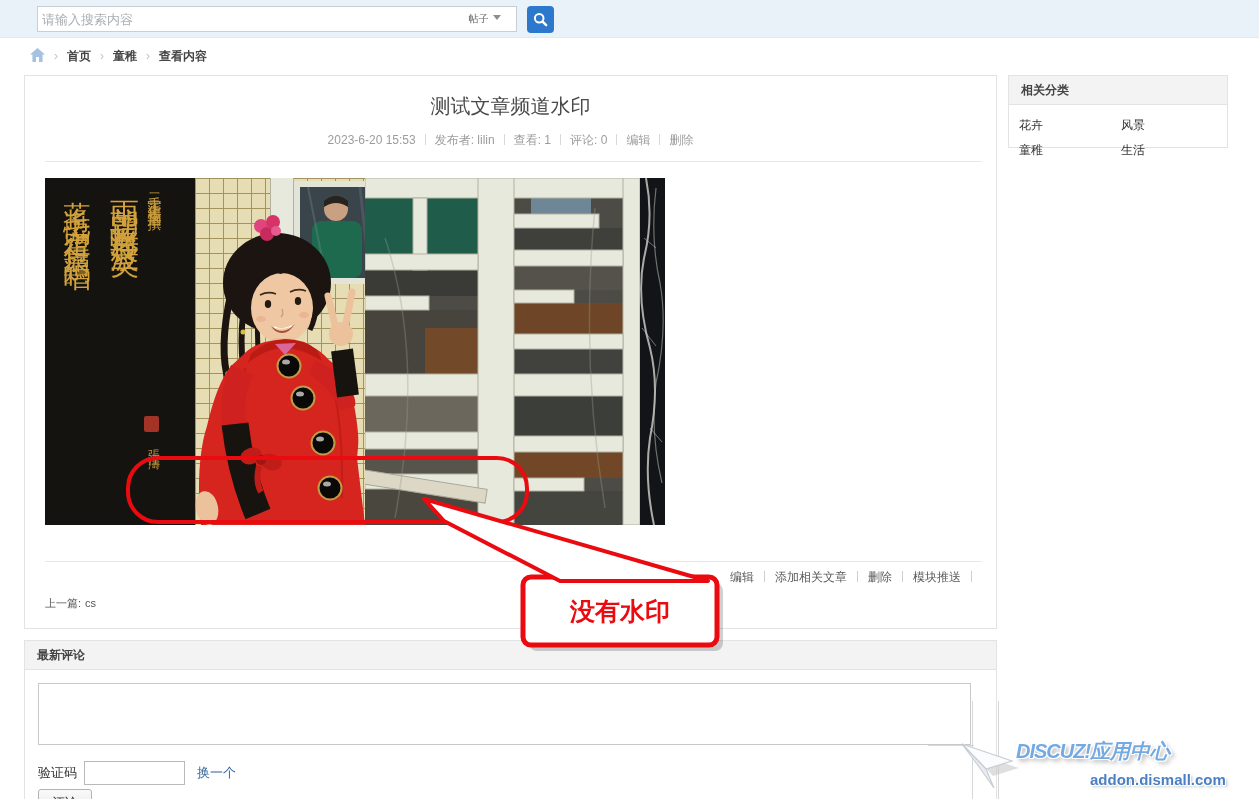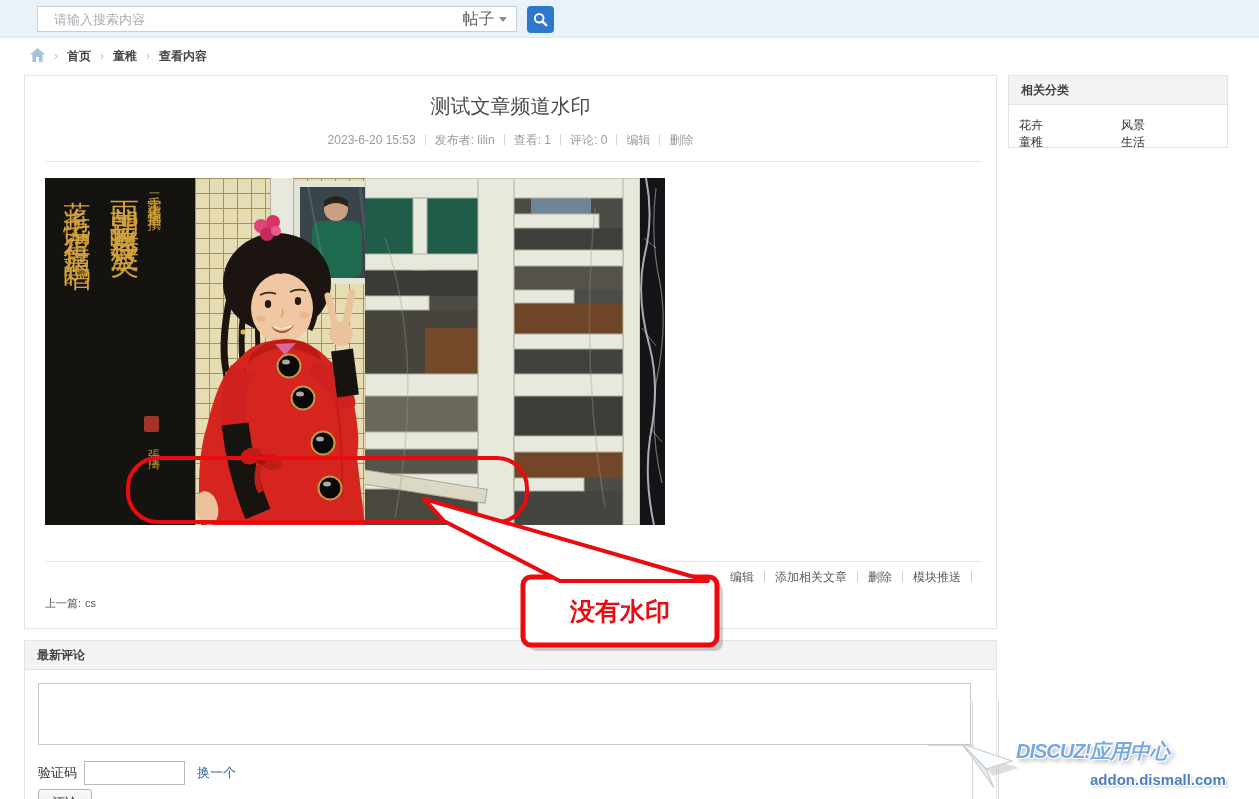--- a/index.html
+++ b/index.html
@@ -5,26 +5,26 @@
   * { margin:0; padding:0; box-sizing:border-box; }
   html,body { background:#fff; }
   .page {
     position:relative; width:1259px; height:799px; overflow:hidden;
     background:#fff; font-family:"Liberation Sans", sans-serif;
   }
   
   .topbar { position:absolute; left:0; top:0; width:1259px; height:38px;
             background:#e9f1f9; border-bottom:1px solid #dde9f3; }
   .search-input { position:absolute; left:37px; top:6px; width:417px; height:26px;
-            border:1px solid #c9ced4; background:#fff; padding:0 16px; font-size:13px;
+            border:1px solid #c9ced4; background:#fff; padding:0 4px; font-size:13px;
             color:#333; outline:none; font-family:"Liberation Sans",sans-serif; }
   .search-input::placeholder { color:#a9aeb5; }
   .search-type { position:absolute; left:453px; top:6px; width:64px; height:26px;
             border:1px solid #c9ced4; border-left:none; background:#fff; color:#666;
-            font-size:16px; line-height:24px; text-align:center; cursor:pointer; }
+            font-size:10px; line-height:24px; text-align:center; cursor:pointer; }
   .search-type .caret { display:inline-block; width:0; height:0; margin-left:4px; vertical-align:2px;
             border-left:4px solid transparent; border-right:4px solid transparent; border-top:5px solid #8a8f96; }
   .search-btn { position:absolute; left:527px; top:6px; width:27px; height:27px;
             background:#2b78cc; border:none; border-radius:4px; cursor:pointer; }
   .search-btn svg { display:block; margin:auto; }
   
   .breadcrumb { position:absolute; left:30px; top:46px; height:20px; font-size:12px;
             color:#444; font-weight:bold; display:flex; align-items:center; gap:9px; }
   .crumb-sep { color:#c3c3c3; font-weight:normal; font-size:12px; }
   .crumb-link { color:#444; cursor:pointer; }
@@ -68,21 +68,21 @@
   .win-post { position:absolute; left:225px; top:0; width:24px; height:122px;
             background:#e8e9dd; border-right:1px solid #b0b1a2; border-left:1px solid #b0b1a2; }
   .window { position:absolute; left:249px; top:3px; width:88px; height:103px;
             background:#39444b; border:6px solid #e3e4d8; }
   .lattice, .marble, .girl, .photo-svg { position:absolute; top:0; }
   .lattice { left:320px; width:275px; height:347px; }
   .marble { left:595px; width:25px; height:347px; }
   .girl { left:0; width:620px; height:347px; }
   
   .sidebar { left:1008px; top:75px; width:220px; height:73px; }
-  .sidebar-body { display:grid; grid-template-columns:102px 102px; padding:12px 0 0 10px; row-gap:0; }
+  .sidebar-body { display:grid; grid-template-columns:102px 102px; padding:12px 0 0 10px; row-gap:8px; }
   .side-link { font-size:12px; color:#333; cursor:pointer; }
   
   .comments { left:24px; top:640px; width:973px; height:200px; }
   .comment-box { position:absolute; left:13px; top:42px; width:933px; height:62px;
             border:1px solid #c9c9c9; resize:none; font-family:"Liberation Sans",sans-serif;
             font-size:13px; padding:4px; outline:none; }
   .captcha-row { position:absolute; left:13px; top:119px; height:26px; font-size:13px; color:#333;
             display:flex; align-items:center; }
   .captcha-input { width:101px; height:24px; border:1px solid #b9b9b9; margin-left:7px; padding:0 4px;
             font-size:13px; outline:none; }

